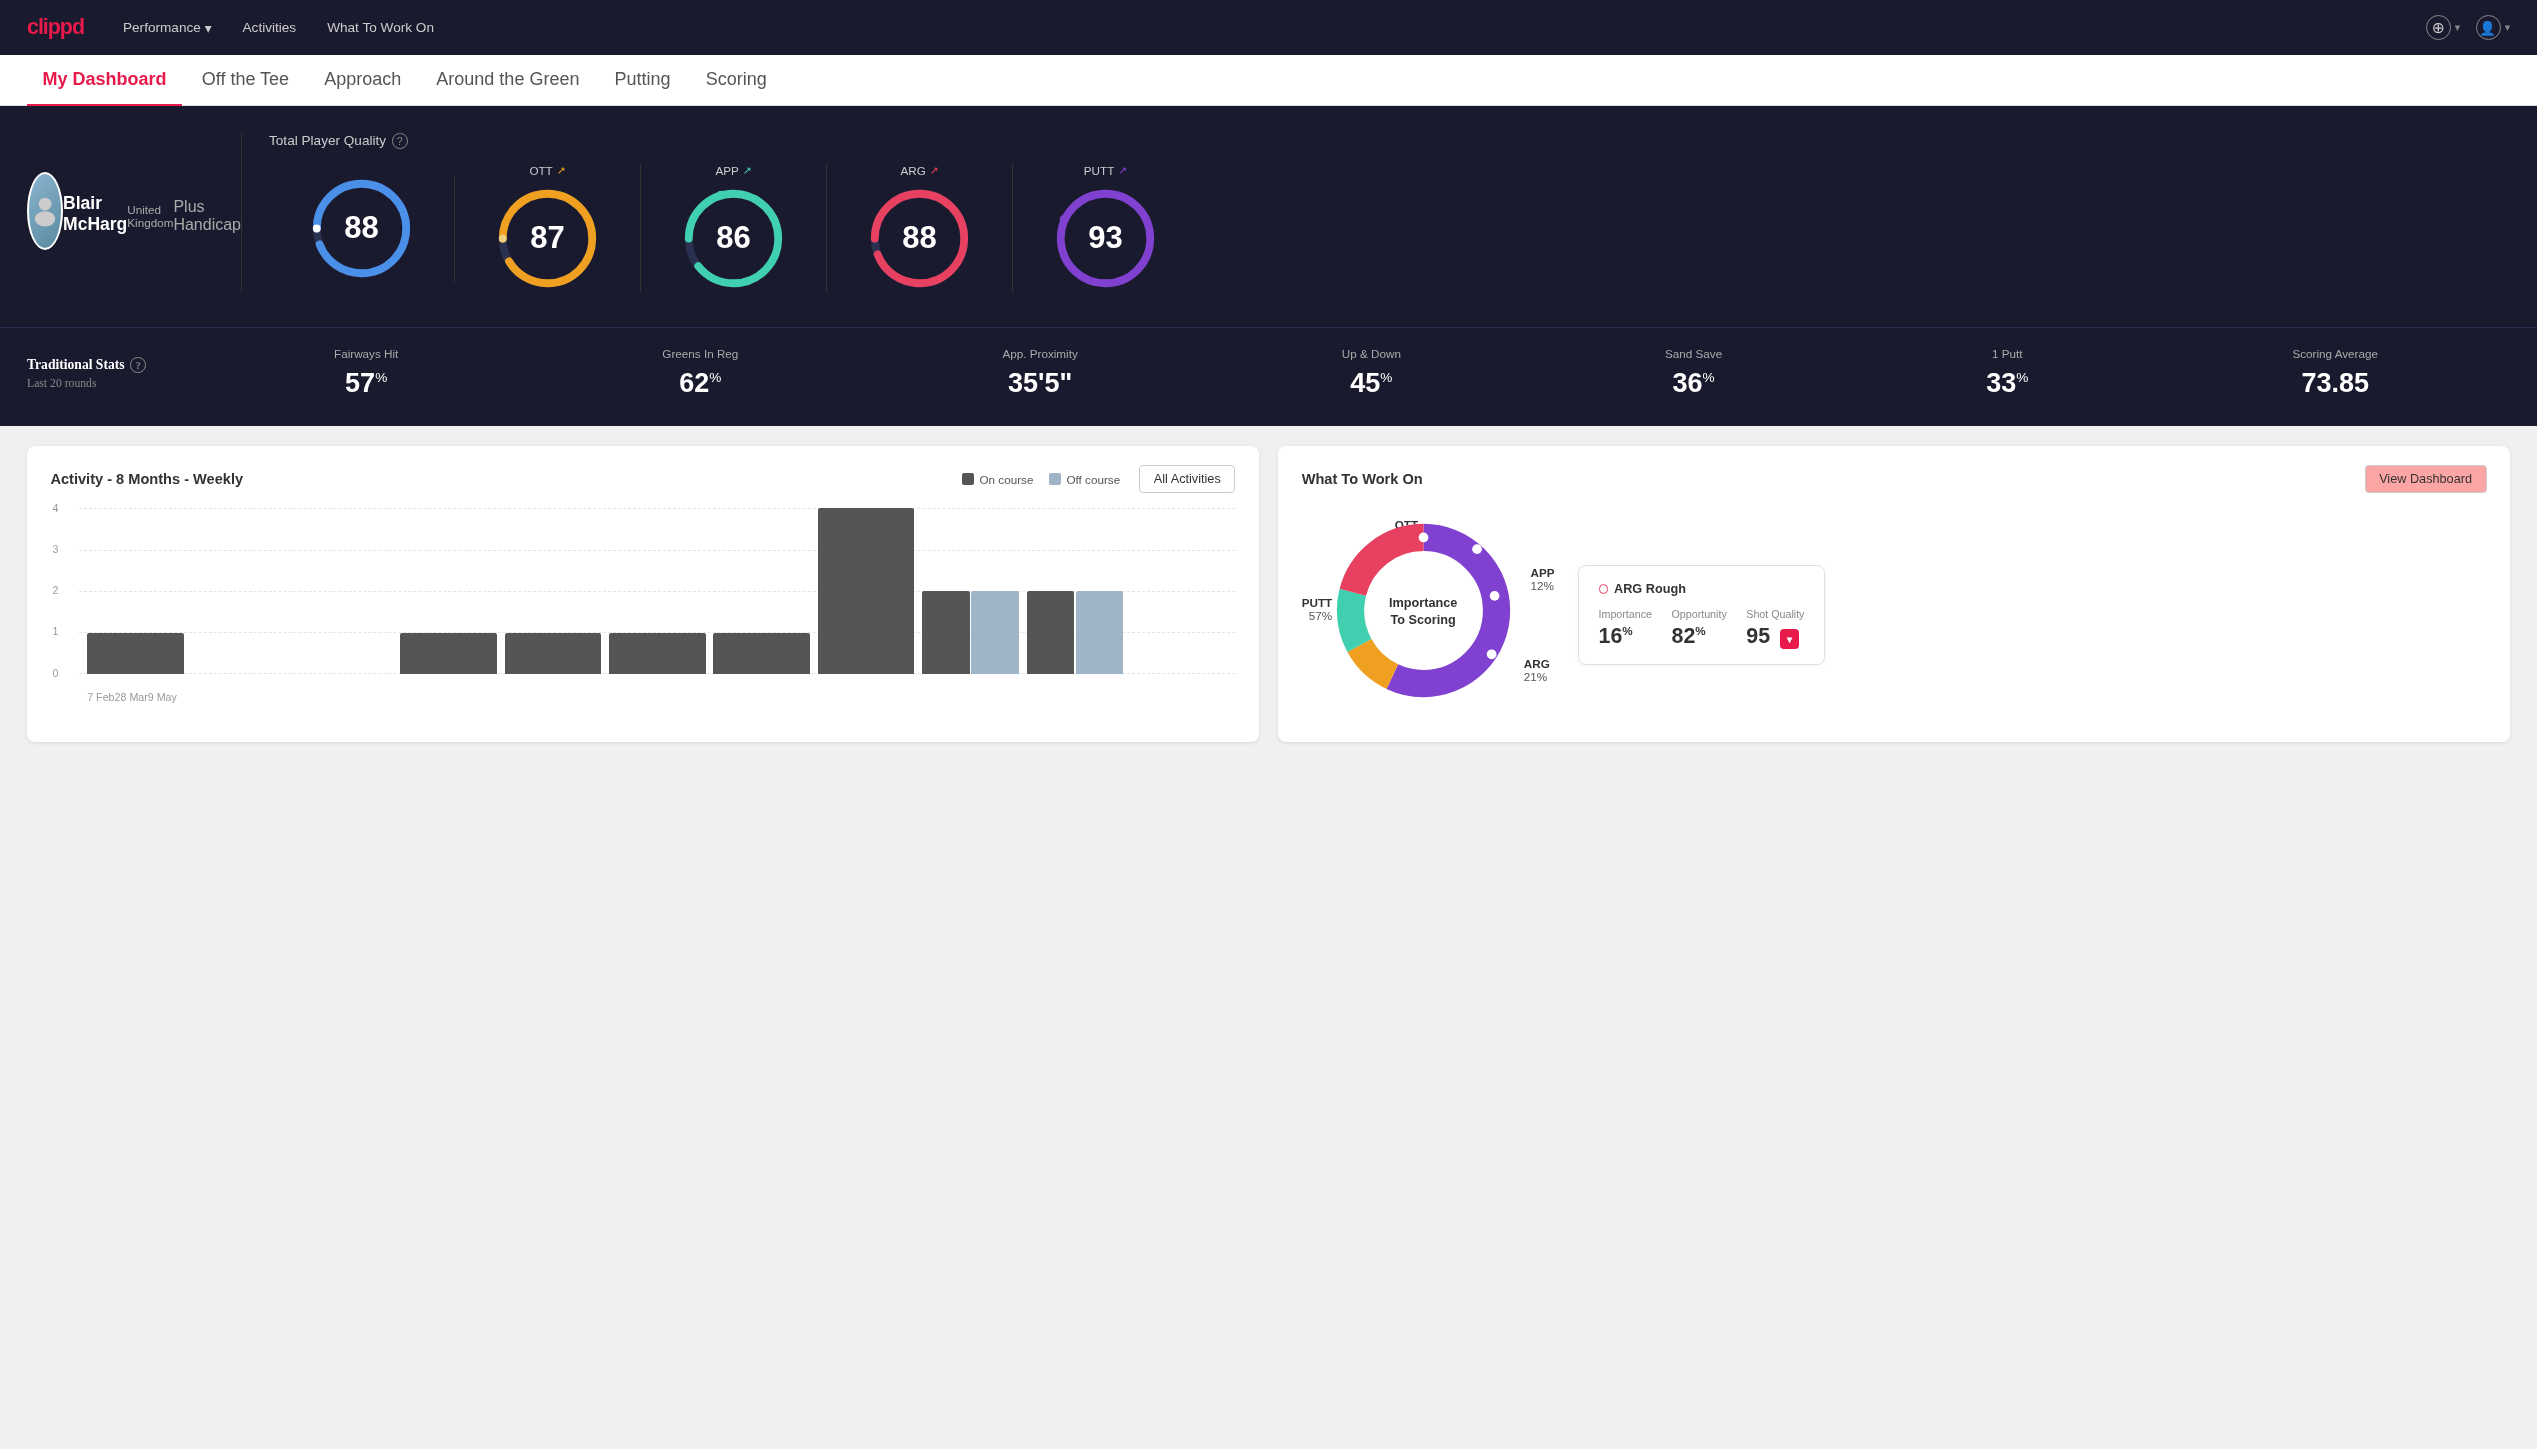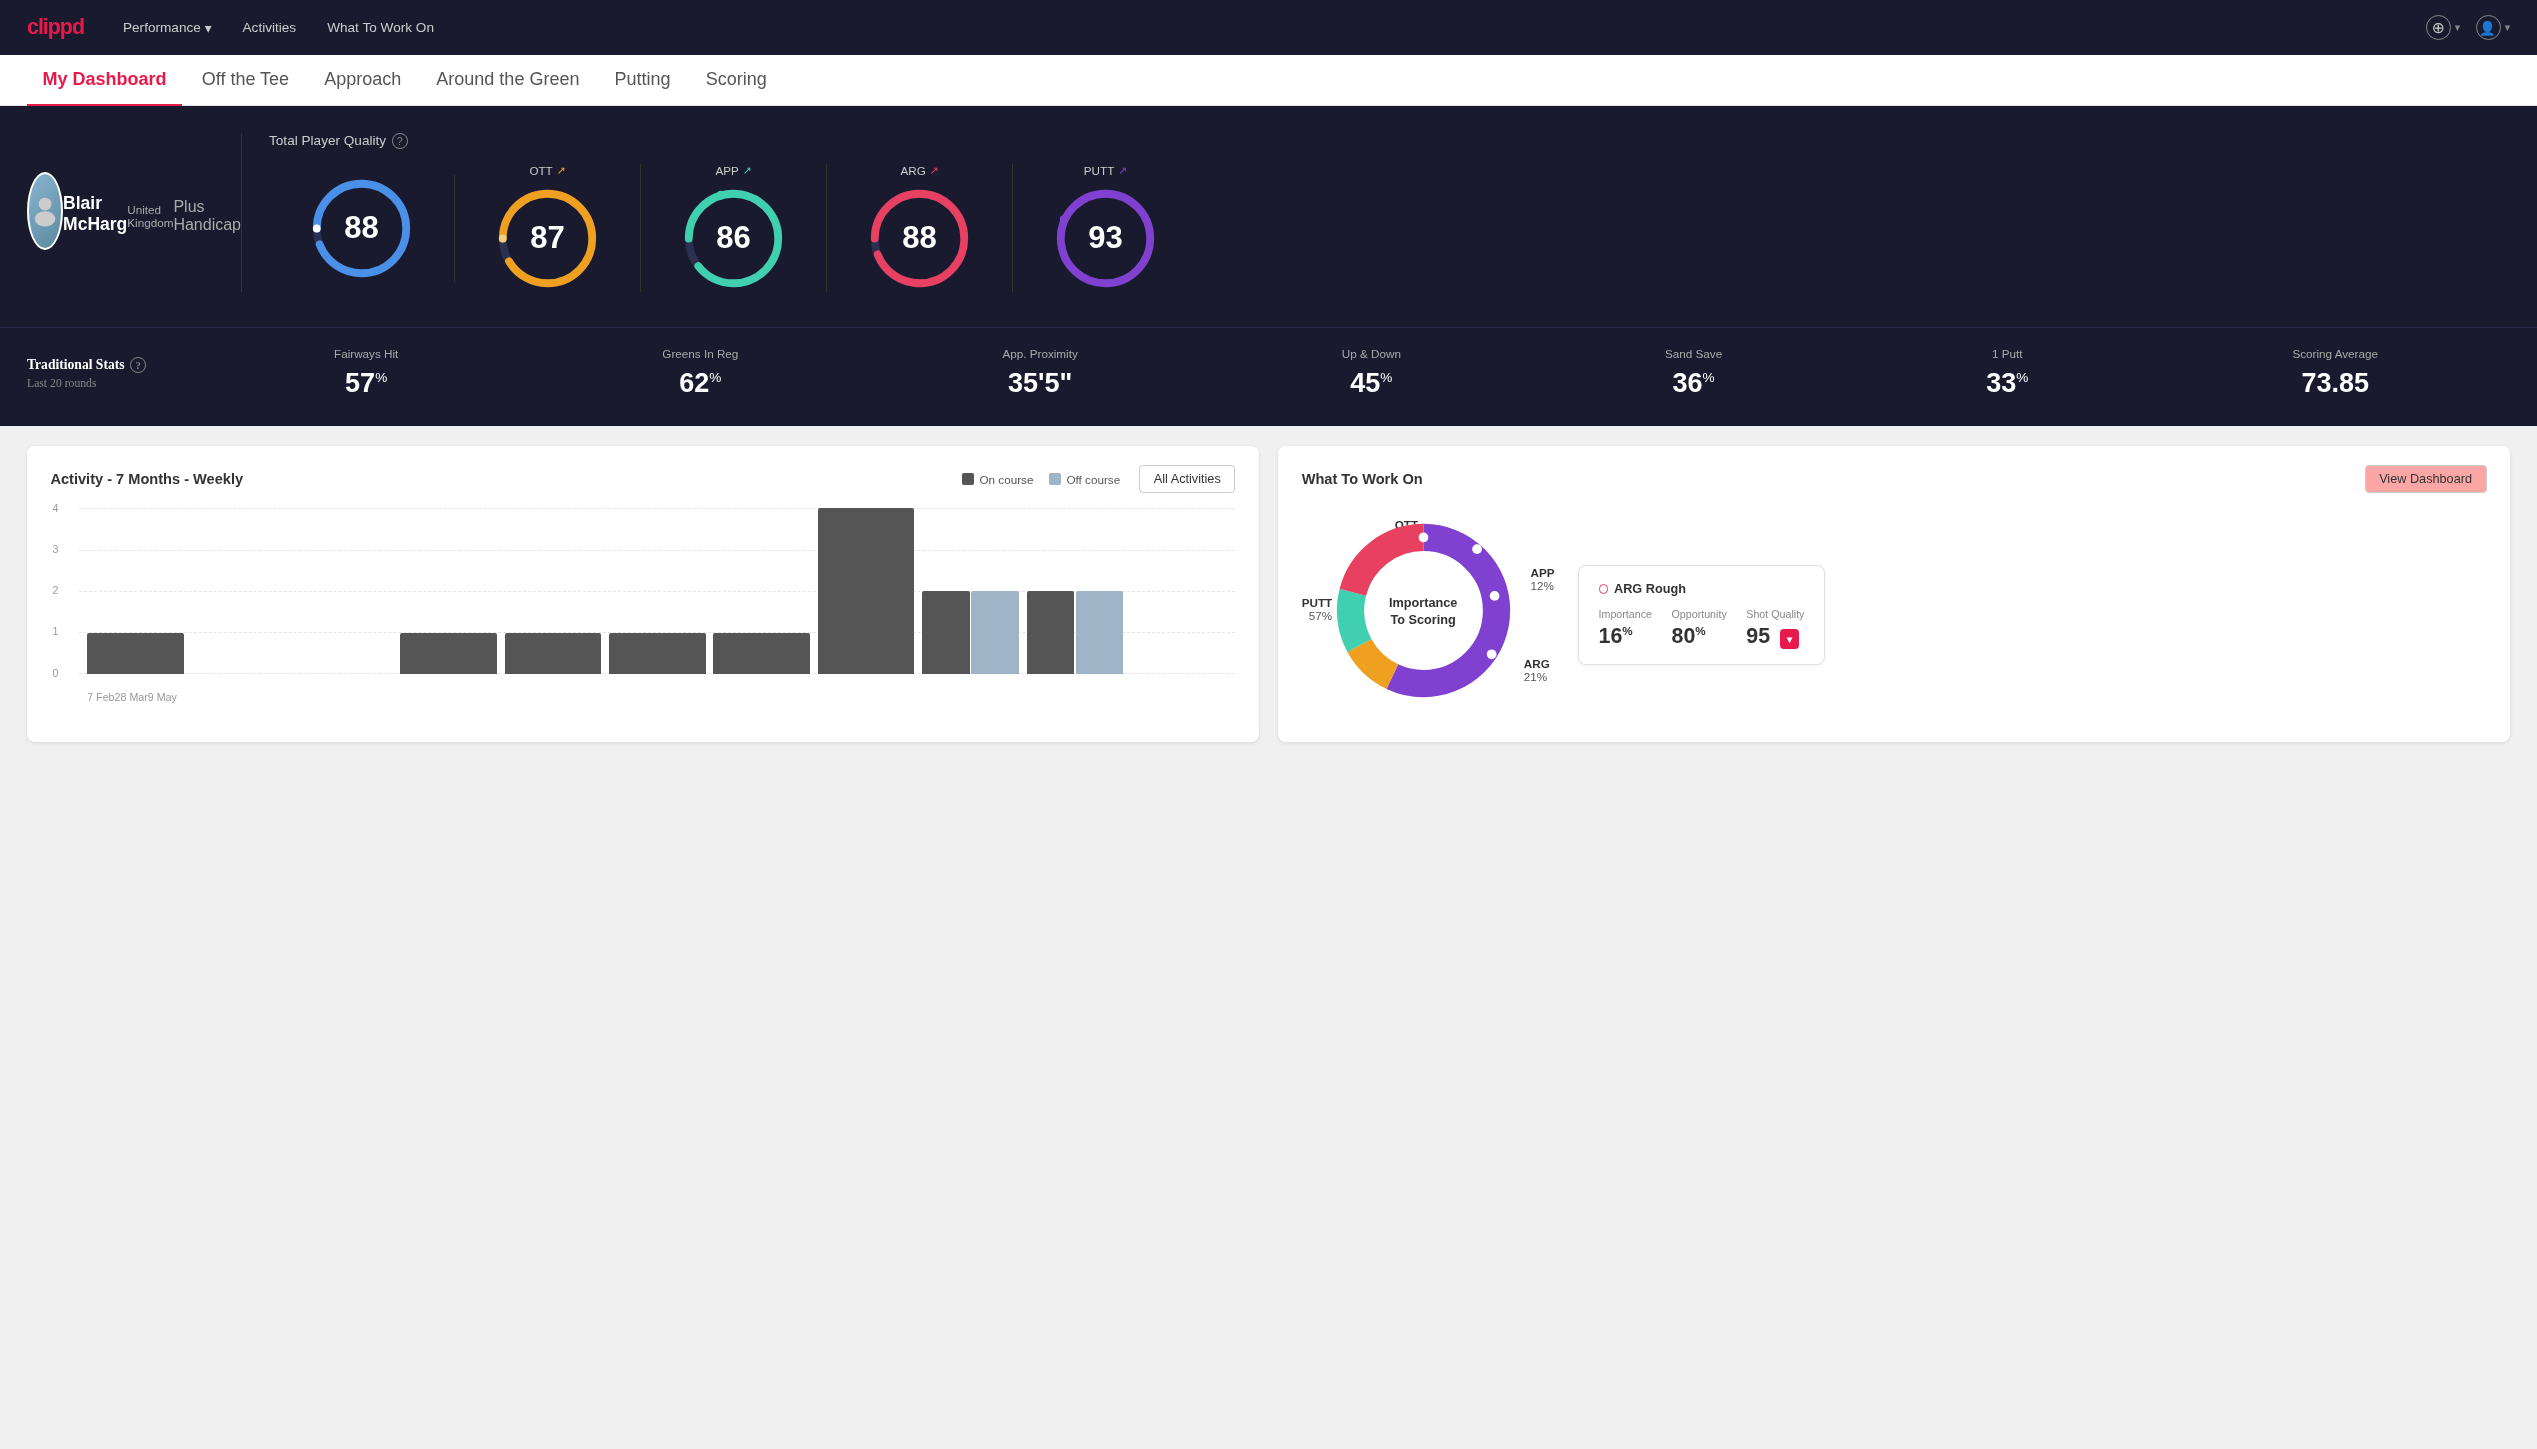--- a/index.html
+++ b/index.html
@@ -392,21 +392,21 @@
       <div class="trad-stat-name">Scoring Average</div>
       <div class="trad-stat-val"><span>73.85</span></div>
     </div>
   </div>
 </div>
 
 <div class="bottom-section">
 
   <div class="activity-card">
     <div class="card-header">
-      <div class="card-title">Activity - 7 Months - Weekly</div>
+      <div class="card-title">Activity - 8 Months - Weekly</div>
       <div style="display:flex;align-items:center;gap:19px;">
         <div class="legend">
           <div class="legend-item">
             <div class="legend-dot" style="background:#555;"></div>
             <span>On course</span>
           </div>
           <div class="legend-item">
             <div class="legend-dot" style="background:#a0b4c8;"></div>
             <span>Off course</span>
           </div>
@@ -544,21 +544,21 @@
         <div class="arg-stats">
           <div class="arg-stat">
             <div class="arg-stat-name">Importance</div>
             <div class="arg-stat-val">
               <span>16</span><sup>%</sup>
             </div>
           </div>
           <div class="arg-stat">
             <div class="arg-stat-name">Opportunity</div>
             <div class="arg-stat-val">
-              <span>80</span><sup>%</sup>
+              <span>82</span><sup>%</sup>
             </div>
           </div>
           <div class="arg-stat">
             <div class="arg-stat-name">Shot Quality</div>
             <div class="arg-stat-val">
               <span>95</span>
               <span class="arg-stat-badge">▼</span>
             </div>
           </div>
         </div>

